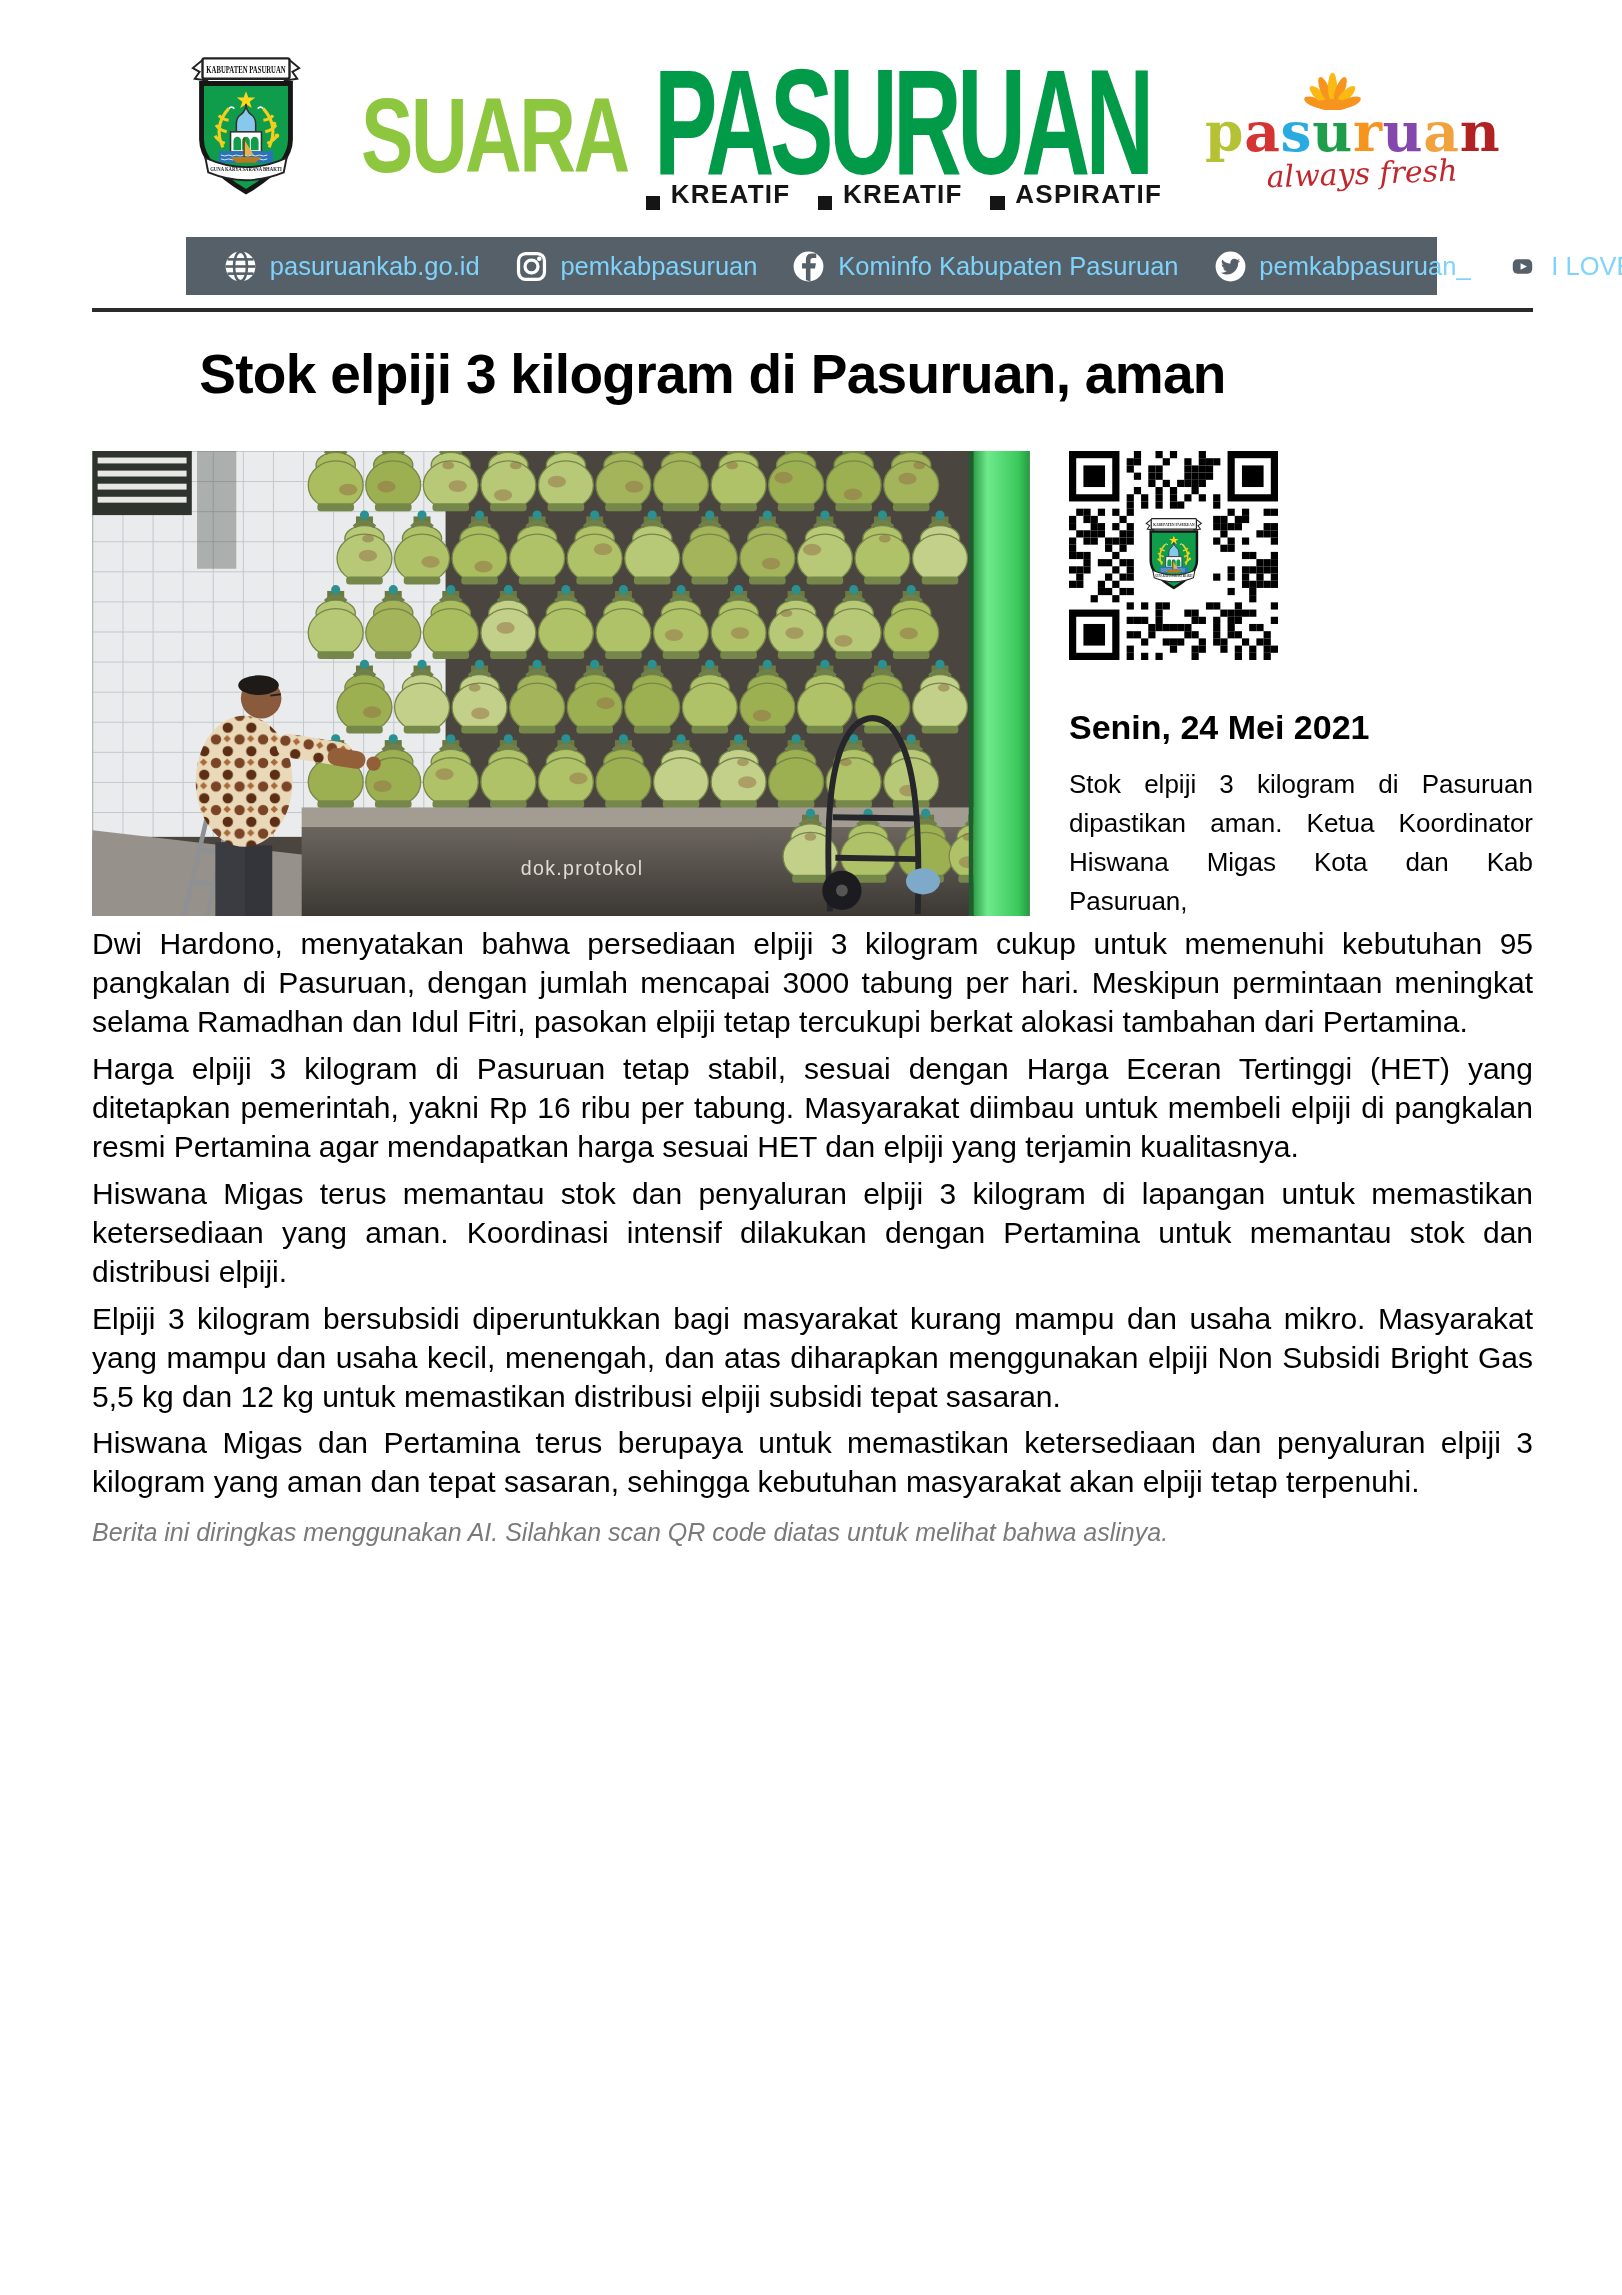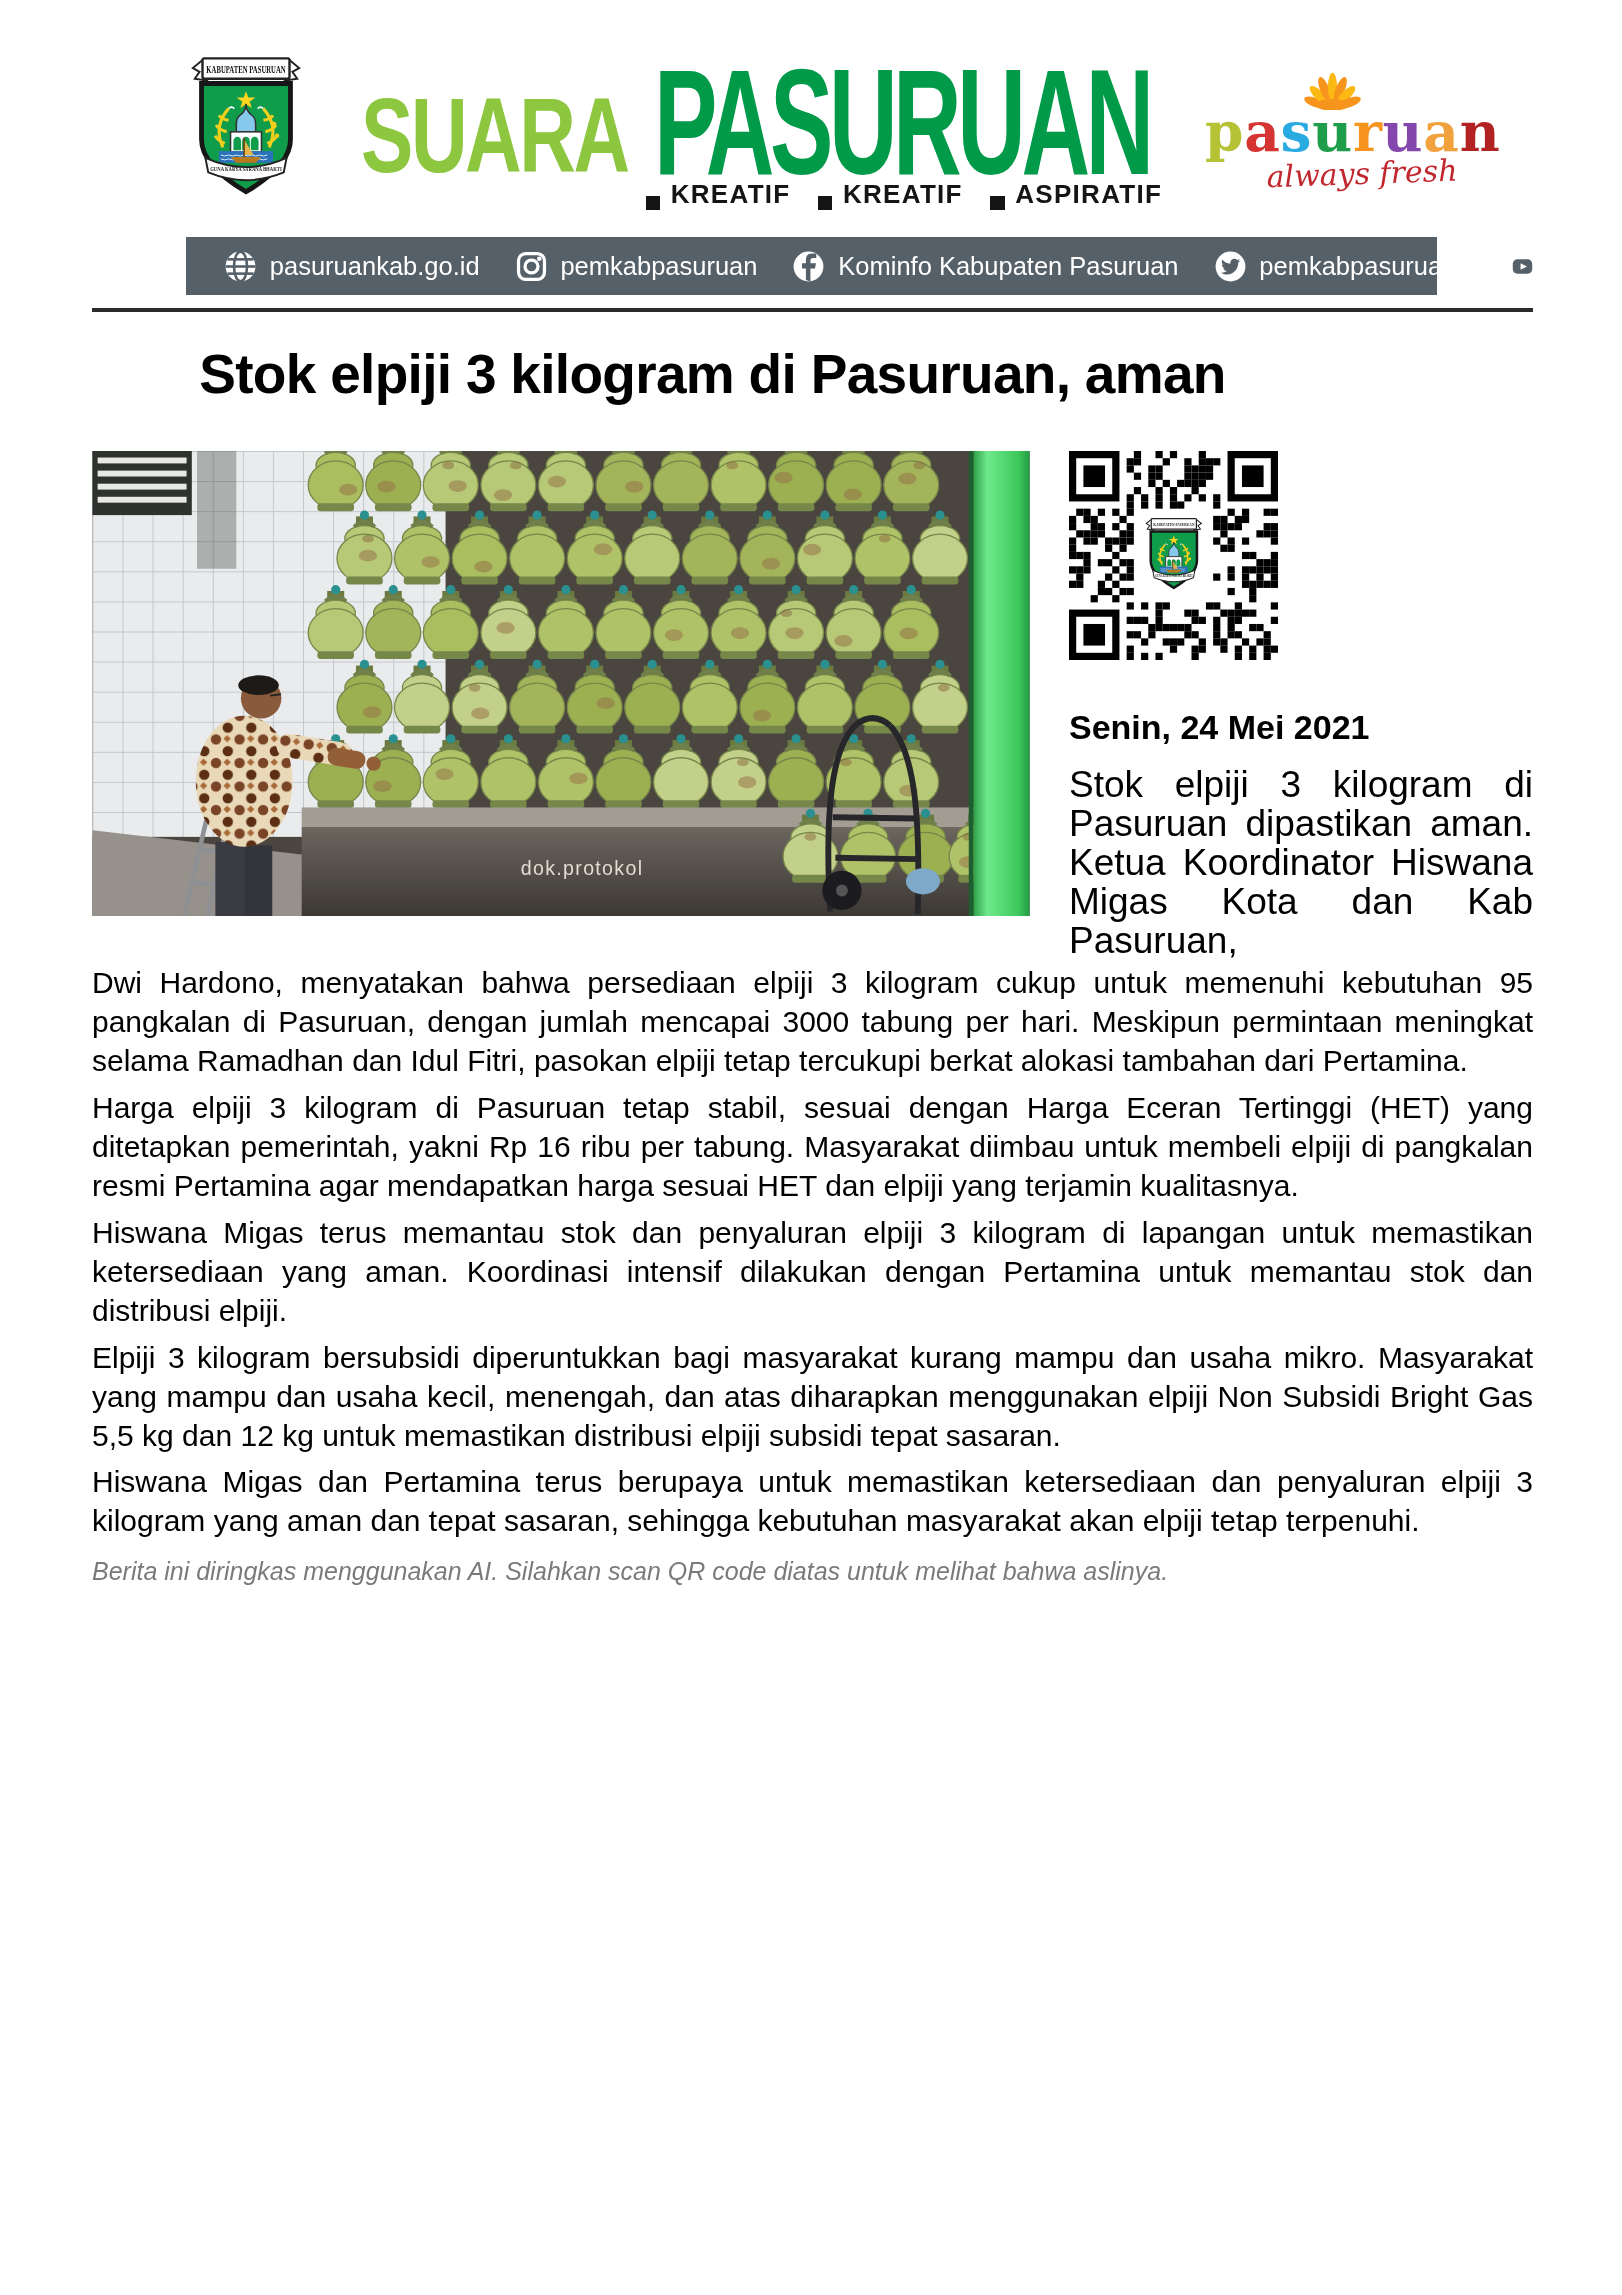--- a/index.html
+++ b/index.html
@@ -22,37 +22,37 @@
 
   #city-logo { position:absolute; left:1205px; top:63px; width:255px; text-align:center; }
   #city-burst { display:block; margin:0 auto -6.5px auto; }
   #city-letters { font-family:"DejaVu Serif", serif; font-weight:bold; font-size:55px; line-height:1; letter-spacing:0.7px; }
   #city-script { font-family:"DejaVu Serif", serif; font-style:italic; font-size:30px; line-height:1;
                  margin-top:1.3px; padding-left:59px; transform:rotate(-2deg); }
 
   
   #social-bar { position:absolute; left:186px; top:237px; width:1251px; height:58px; background:#566069;
                 display:flex; align-items:center; padding-left:37px; gap:34px; }
-  .social-item { display:flex; align-items:center; gap:11.8px; color:#ffffff; font-size:25.5px; white-space:nowrap; }
+  .social-item { display:flex; align-items:center; gap:11.8px; color:#7dd3fc; font-size:25.5px; white-space:nowrap; }
   .social-icon { width:35px; height:35px; display:inline-block; flex:none; }
   .social-icon svg { width:35px; height:35px; display:block; }
 
   #divider { position:absolute; left:92px; top:308px; width:1441px; height:3.9px; background:#2b2b2b; }
 
   
   #article-title { position:absolute; left:0; top:342px; width:1425px; text-align:center;
                    font-size:55px; font-weight:bold; letter-spacing:-0.7px; }
 
   #content { position:absolute; left:92px; top:451px; width:1441px; }
   #content-row { display:flex; gap:39px; align-items:flex-start; }
   #photo-svg { width:938px; height:465px; flex:none; display:block; }
   #right-col { width:464px; flex:none; }
   #qr-svg { width:209px; height:209px; display:block; }
   #article-date { margin-top:48px; font-size:34px; font-weight:bold; }
-  #article-lead { margin-top:18.3px; font-size:37px; line-height:39px; text-align:justify; }
+  #article-lead { margin-top:18.3px; font-size:26px; line-height:39px; text-align:justify; }
 
   #paragraphs { margin-top:2.6px; }
   #paragraphs p { font-size:30px; line-height:39px; text-align:justify; margin:0 0 7.9px 0; }
   #footnote { margin-top:17px; font-size:25px; font-style:italic; color:#7a7a7a; }
 </style>
 </head>
 <body>
 
 <svg width="0" height="0" style="position:absolute" aria-hidden="true">
   <defs>

